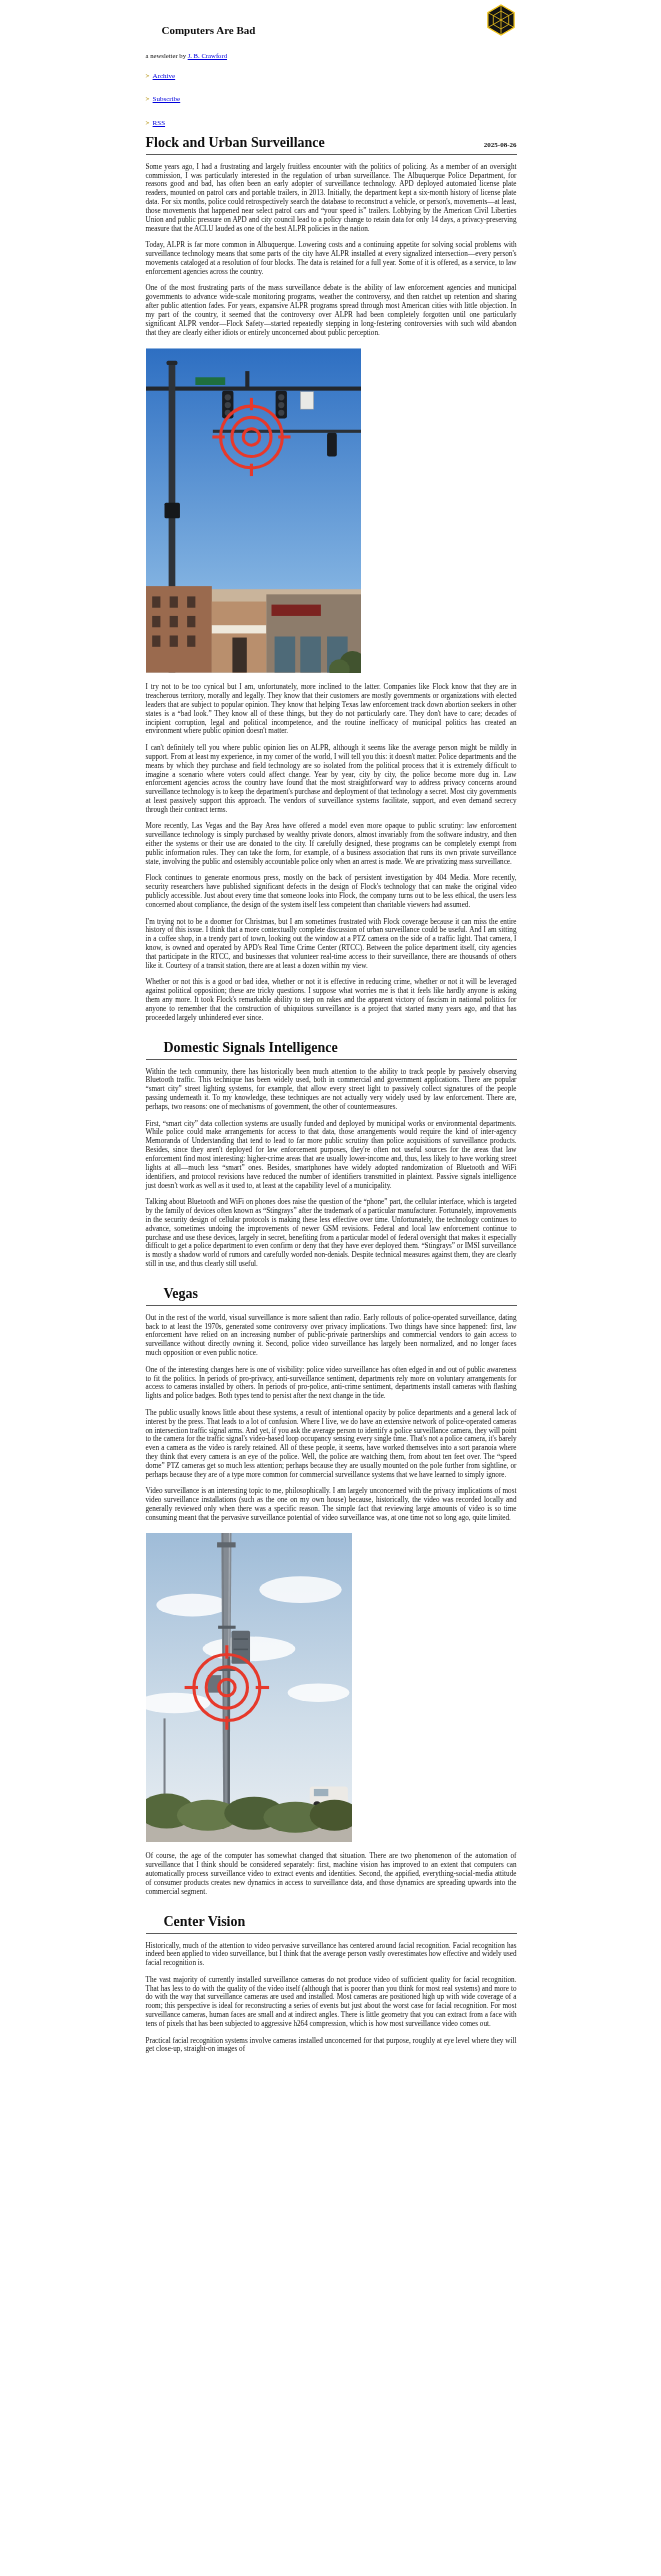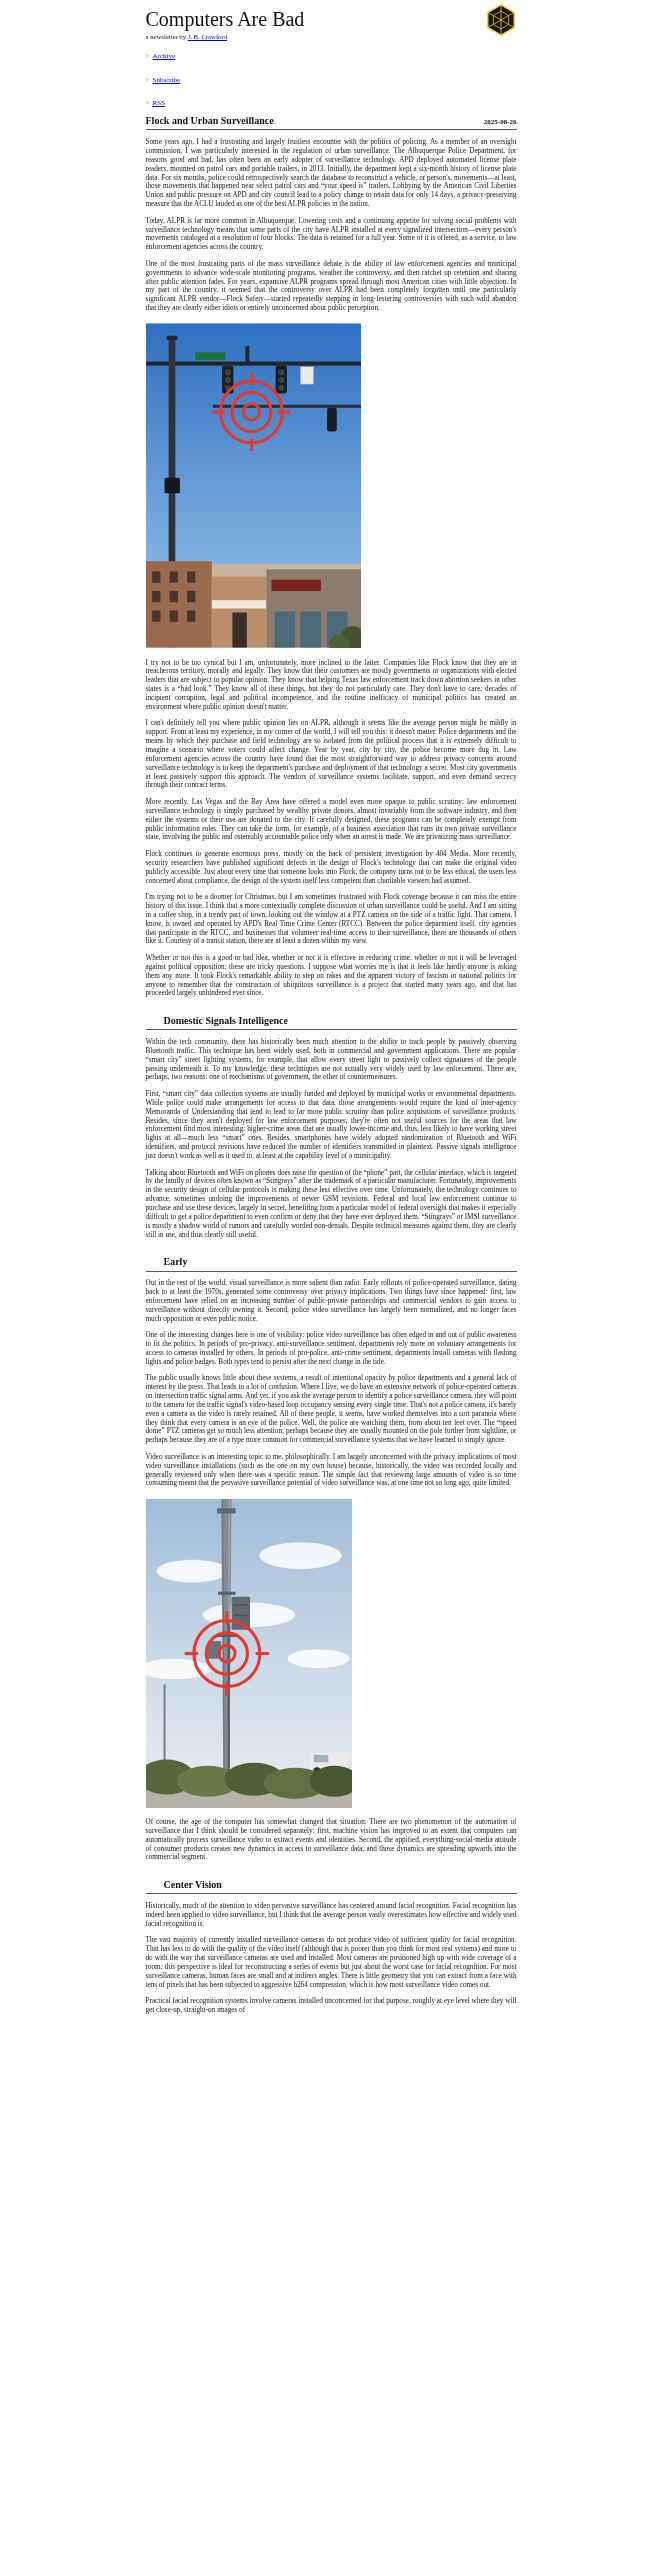--- a/index.html
+++ b/index.html
@@ -6,31 +6,31 @@
   html,body { margin:0; padding:0; background:#ffffff; }
   .page {
     width:662px; height:3091px; overflow:hidden; position:relative;
     background:#ffffff; color:#101010;
     font-family:"Liberation Serif","DejaVu Serif",serif;
   }
   .content { width:371px; margin:0 auto; position:relative; padding-top:8.2px; }
 
   a { color:var(--link,#0000dd); text-decoration:underline; cursor:pointer; }
 
-  .site-title { font-size:20px; font-weight:normal; margin:0; line-height:1.1; }
+  .site-title { font-size:11px; font-weight:bold; margin:16px; line-height:1.1; }
   .site-sub { font-size:6.7px; margin-top:2.6px; }
   .logo { position:absolute; top:4.1px; right:0; width:32px; height:32px; }
   .logo-fill { fill:var(--logo-black,#141414); }
   .logo-stroke { stroke:var(--logo-yellow,#f2c51d); fill:none; }
 
   .nav { margin:12.4px 0 5.2px 0; font-size:7px; display:flex; gap:15.5px;flex-direction:column; }
   .nav .marker { color:var(--marker-gold,#b08c00); font-weight:bold; margin-right:3.1px; }
 
   .article-head { display:flex; justify-content:space-between; align-items:baseline; margin-top:8.2px; }
-  .article-title, .section-title { font-size:10px; font-weight:bold; margin:0; }
+  .article-title, .section-title { font-size:14px; font-weight:bold; margin:0; }
   .article-date { font-size:7px; font-weight:bold; }
   hr.rule { border:none; border-top:0.5px solid #5a5a5a; margin:3.1px 0 5.2px 0; }
 
   p.body {
     font-size:7.2px; line-height:1.23; text-align:justify;
     margin:7.7px 0; color:#141414;
   }
 
   section { margin-top:15.5px; }
   .section-title { margin-top:17px;padding-left:18px; }
@@ -189,21 +189,21 @@
 
       <section>
         <h2 class="section-title">Domestic Signals Intelligence</h2>
         <hr class="rule">
         <p class="body">Within the tech community, there has historically been much attention to the ability to track people by passively observing Bluetooth traffic. This technique has been widely used, both in commercial and government applications. There are popular “smart city” street lighting systems, for example, that allow every street light to passively collect signatures of the people passing underneath it. To my knowledge, these techniques are not actually very widely used by law enforcement. There are, perhaps, two reasons: one of mechanisms of government, the other of countermeasures.</p>
         <p class="body">First, “smart city” data collection systems are usually funded and deployed by municipal works or environmental departments. While police could make arrangements for access to that data, those arrangements would require the kind of inter-agency Memoranda of Understanding that tend to lead to far more public scrutiny than police acquisitions of surveillance products. Besides, since they aren't deployed for law enforcement purposes, they're often not useful sources for the areas that law enforcement find most interesting: higher-crime areas that are usually lower-income and, thus, less likely to have working street lights at all—much less “smart” ones. Besides, smartphones have widely adopted randomization of Bluetooth and WiFi identifiers, and protocol revisions have reduced the number of identifiers transmitted in plaintext. Passive signals intelligence just doesn't work as well as it used to, at least at the capability level of a municipality.</p>
         <p class="body">Talking about Bluetooth and WiFi on phones does raise the question of the “phone” part, the cellular interface, which is targeted by the family of devices often known as “Stingrays” after the trademark of a particular manufacturer. Fortunately, improvements in the security design of cellular protocols is making these less effective over time. Unfortunately, the technology continues to advance, sometimes undoing the improvements of newer GSM revisions. Federal and local law enforcement continue to purchase and use these devices, largely in secret, benefiting from a particular model of federal oversight that makes it especially difficult to get a police department to even confirm or deny that they have ever deployed them. “Stingrays” or IMSI surveillance is mostly a shadow world of rumors and carefully worded non-denials. Despite technical measures against them, they are clearly still in use, and thus clearly still useful.</p>
       </section>
 
       <section>
-        <h2 class="section-title">Early</h2>
+        <h2 class="section-title">Vegas</h2>
         <hr class="rule">
         <p class="body">Out in the rest of the world, visual surveillance is more salient than radio. Early rollouts of police-operated surveillance, dating back to at least the 1970s, generated some controversy over privacy implications. Two things have since happened: first, law enforcement have relied on an increasing number of public-private partnerships and commercial vendors to gain access to surveillance without directly owning it. Second, police video surveillance has largely been normalized, and no longer faces much opposition or even public notice.</p>
         <p class="body">One of the interesting changes here is one of visibility: police video surveillance has often edged in and out of public awareness to fit the politics. In periods of pro-privacy, anti-surveillance sentiment, departments rely more on voluntary arrangements for access to cameras installed by others. In periods of pro-police, anti-crime sentiment, departments install cameras with flashing lights and police badges. Both types tend to persist after the next change in the tide.</p>
         <p class="body">The public usually knows little about these systems, a result of intentional opacity by police departments and a general lack of interest by the press. That leads to a lot of confusion. Where I live, we do have an extensive network of police-operated cameras on intersection traffic signal arms. And yet, if you ask the average person to identify a police surveillance camera, they will point to the camera for the traffic signal's video-based loop occupancy sensing every single time. That's not a police camera, it's barely even a camera as the video is rarely retained. All of these people, it seems, have worked themselves into a sort paranoia where they think that every camera is an eye of the police. Well, the police are watching them, from about ten feet over. The “speed dome” PTZ cameras get so much less attention; perhaps because they are usually mounted on the pole further from sightline, or perhaps because they are of a type more common for commercial surveillance systems that we have learned to simply ignore.</p>
         <p class="body">Video surveillance is an interesting topic to me, philosophically. I am largely unconcerned with the privacy implications of most video surveillance installations (such as the one on my own house) because, historically, the video was recorded locally and generally reviewed only when there was a specific reason. The simple fact that reviewing large amounts of video is so time consuming meant that the pervasive surveillance potential of video surveillance was, at one time not so long ago, quite limited.</p>
 
         <figure>
           <svg class="photo2" viewBox="0 0 400 600">
             <defs>
               <linearGradient id="sky2" x1="0" y1="0" x2="0" y2="1">

